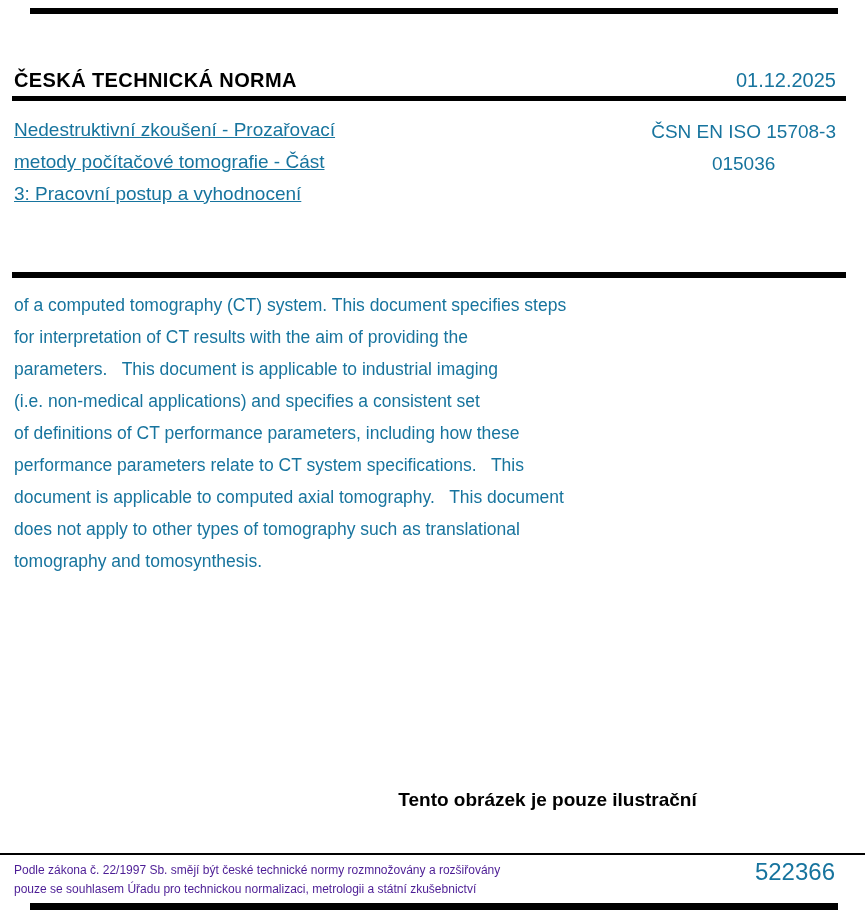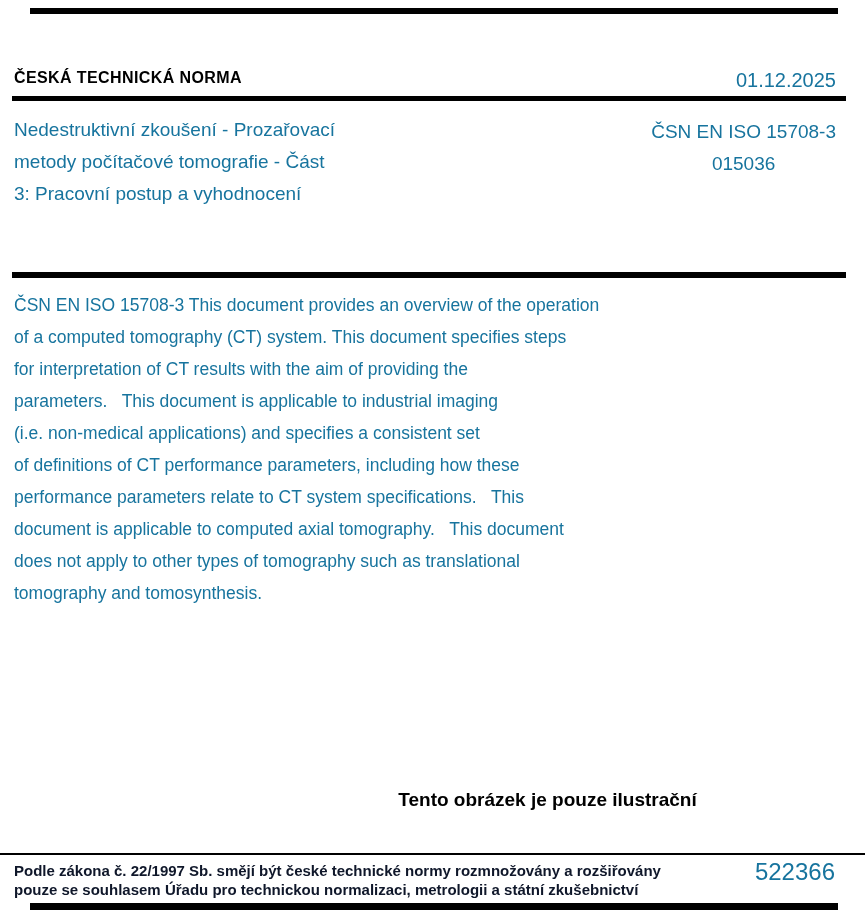--- a/index.html
+++ b/index.html
@@ -10,34 +10,34 @@
     background: #ffffff;
     font-family: "Liberation Sans", sans-serif;
     overflow: hidden;
   }
   .bar { position: absolute; background: #000000; }
   .bar-top    { top: 8px;   left: 30px; right: 27px; height: 6px; }
   .bar-bottom { top: 903px; left: 30px; right: 27px; height: 7px; }
 
   .masthead-title {
     position: absolute; left: 14px; top: 69px;
-    font-size: 16px; font-weight: bold; color: #000000;
+    font-size: 20px; font-weight: bold; color: #000000;
     letter-spacing: 0.4px; white-space: nowrap;
   }
   .masthead-date {
     position: absolute; right: 29px; top: 69px;
     font-size: 20px; color: #17749E; white-space: nowrap;
   }
   .masthead-rule { position: absolute; left: 12px; right: 19px; top: 96px; height: 5px; background: #000000; }
 
   .title-block {
     position: absolute; left: 14px; top: 114px;
     font-size: 19px; line-height: 32px; color: #17749E;
   }
-  .title-line { white-space: pre; }
+  .title-line { white-space: pre; text-decoration: underline; }
 
   .code-block {
     position: absolute; right: 29px; top: 116px;
     font-size: 19px; line-height: 32px; color: #17749E; text-align: center;
   }
 
   .mid-rule { position: absolute; left: 12px; right: 19px; top: 272px; height: 6px; background: #000000; }
 
   .abstract {
     position: absolute; left: 14px; top: 289px;
@@ -47,21 +47,21 @@
 
   .illustration-note {
     position: absolute; left: 0; top: 789px; width: 100%;
     box-sizing: border-box; padding-left: 158px;
     text-align: center; font-size: 19px; font-weight: bold; color: #000000; margin-left: 36px;
   }
 
   .footer-rule { position: absolute; left: 0; right: 0; top: 853px; height: 2px; background: #000000; }
   .footer-legal {
     position: absolute; left: 14px; top: 861px;
-    font-size: 15px; font-weight: bold; color: #0f172a; line-height: 19px;
+    font-size: 12px; font-weight: normal; color: #4c1d95; line-height: 19px;
   }
   .legal-line { white-space: pre; }
   .footer-number {
     position: absolute; right: 30px; top: 858px;
     font-size: 24px; color: #17749E; white-space: nowrap;
   }
 </style>
 </head>
 <body>
 
@@ -80,21 +80,20 @@
   </div>
 
   <div class="code-block">
     <div>ČSN EN ISO 15708-3</div>
     <div>015036</div>
   </div>
 
   <div class="mid-rule"></div>
 
   <div class="abstract">
-    <div class="abstract-line">ČSN EN ISO 15708-3 This document provides an overview of the operation</div>
     <div class="abstract-line">of a computed tomography (CT) system. This document specifies steps</div>
     <div class="abstract-line">for interpretation of CT results with the aim of providing the</div>
     <div class="abstract-line">parameters.   This document is applicable to industrial imaging</div>
     <div class="abstract-line">(i.e. non-medical applications) and specifies a consistent set</div>
     <div class="abstract-line">of definitions of CT performance parameters, including how these</div>
     <div class="abstract-line">performance parameters relate to CT system specifications.   This</div>
     <div class="abstract-line">document is applicable to computed axial tomography.   This document</div>
     <div class="abstract-line">does not apply to other types of tomography such as translational</div>
     <div class="abstract-line">tomography and tomosynthesis.</div>
   </div>

